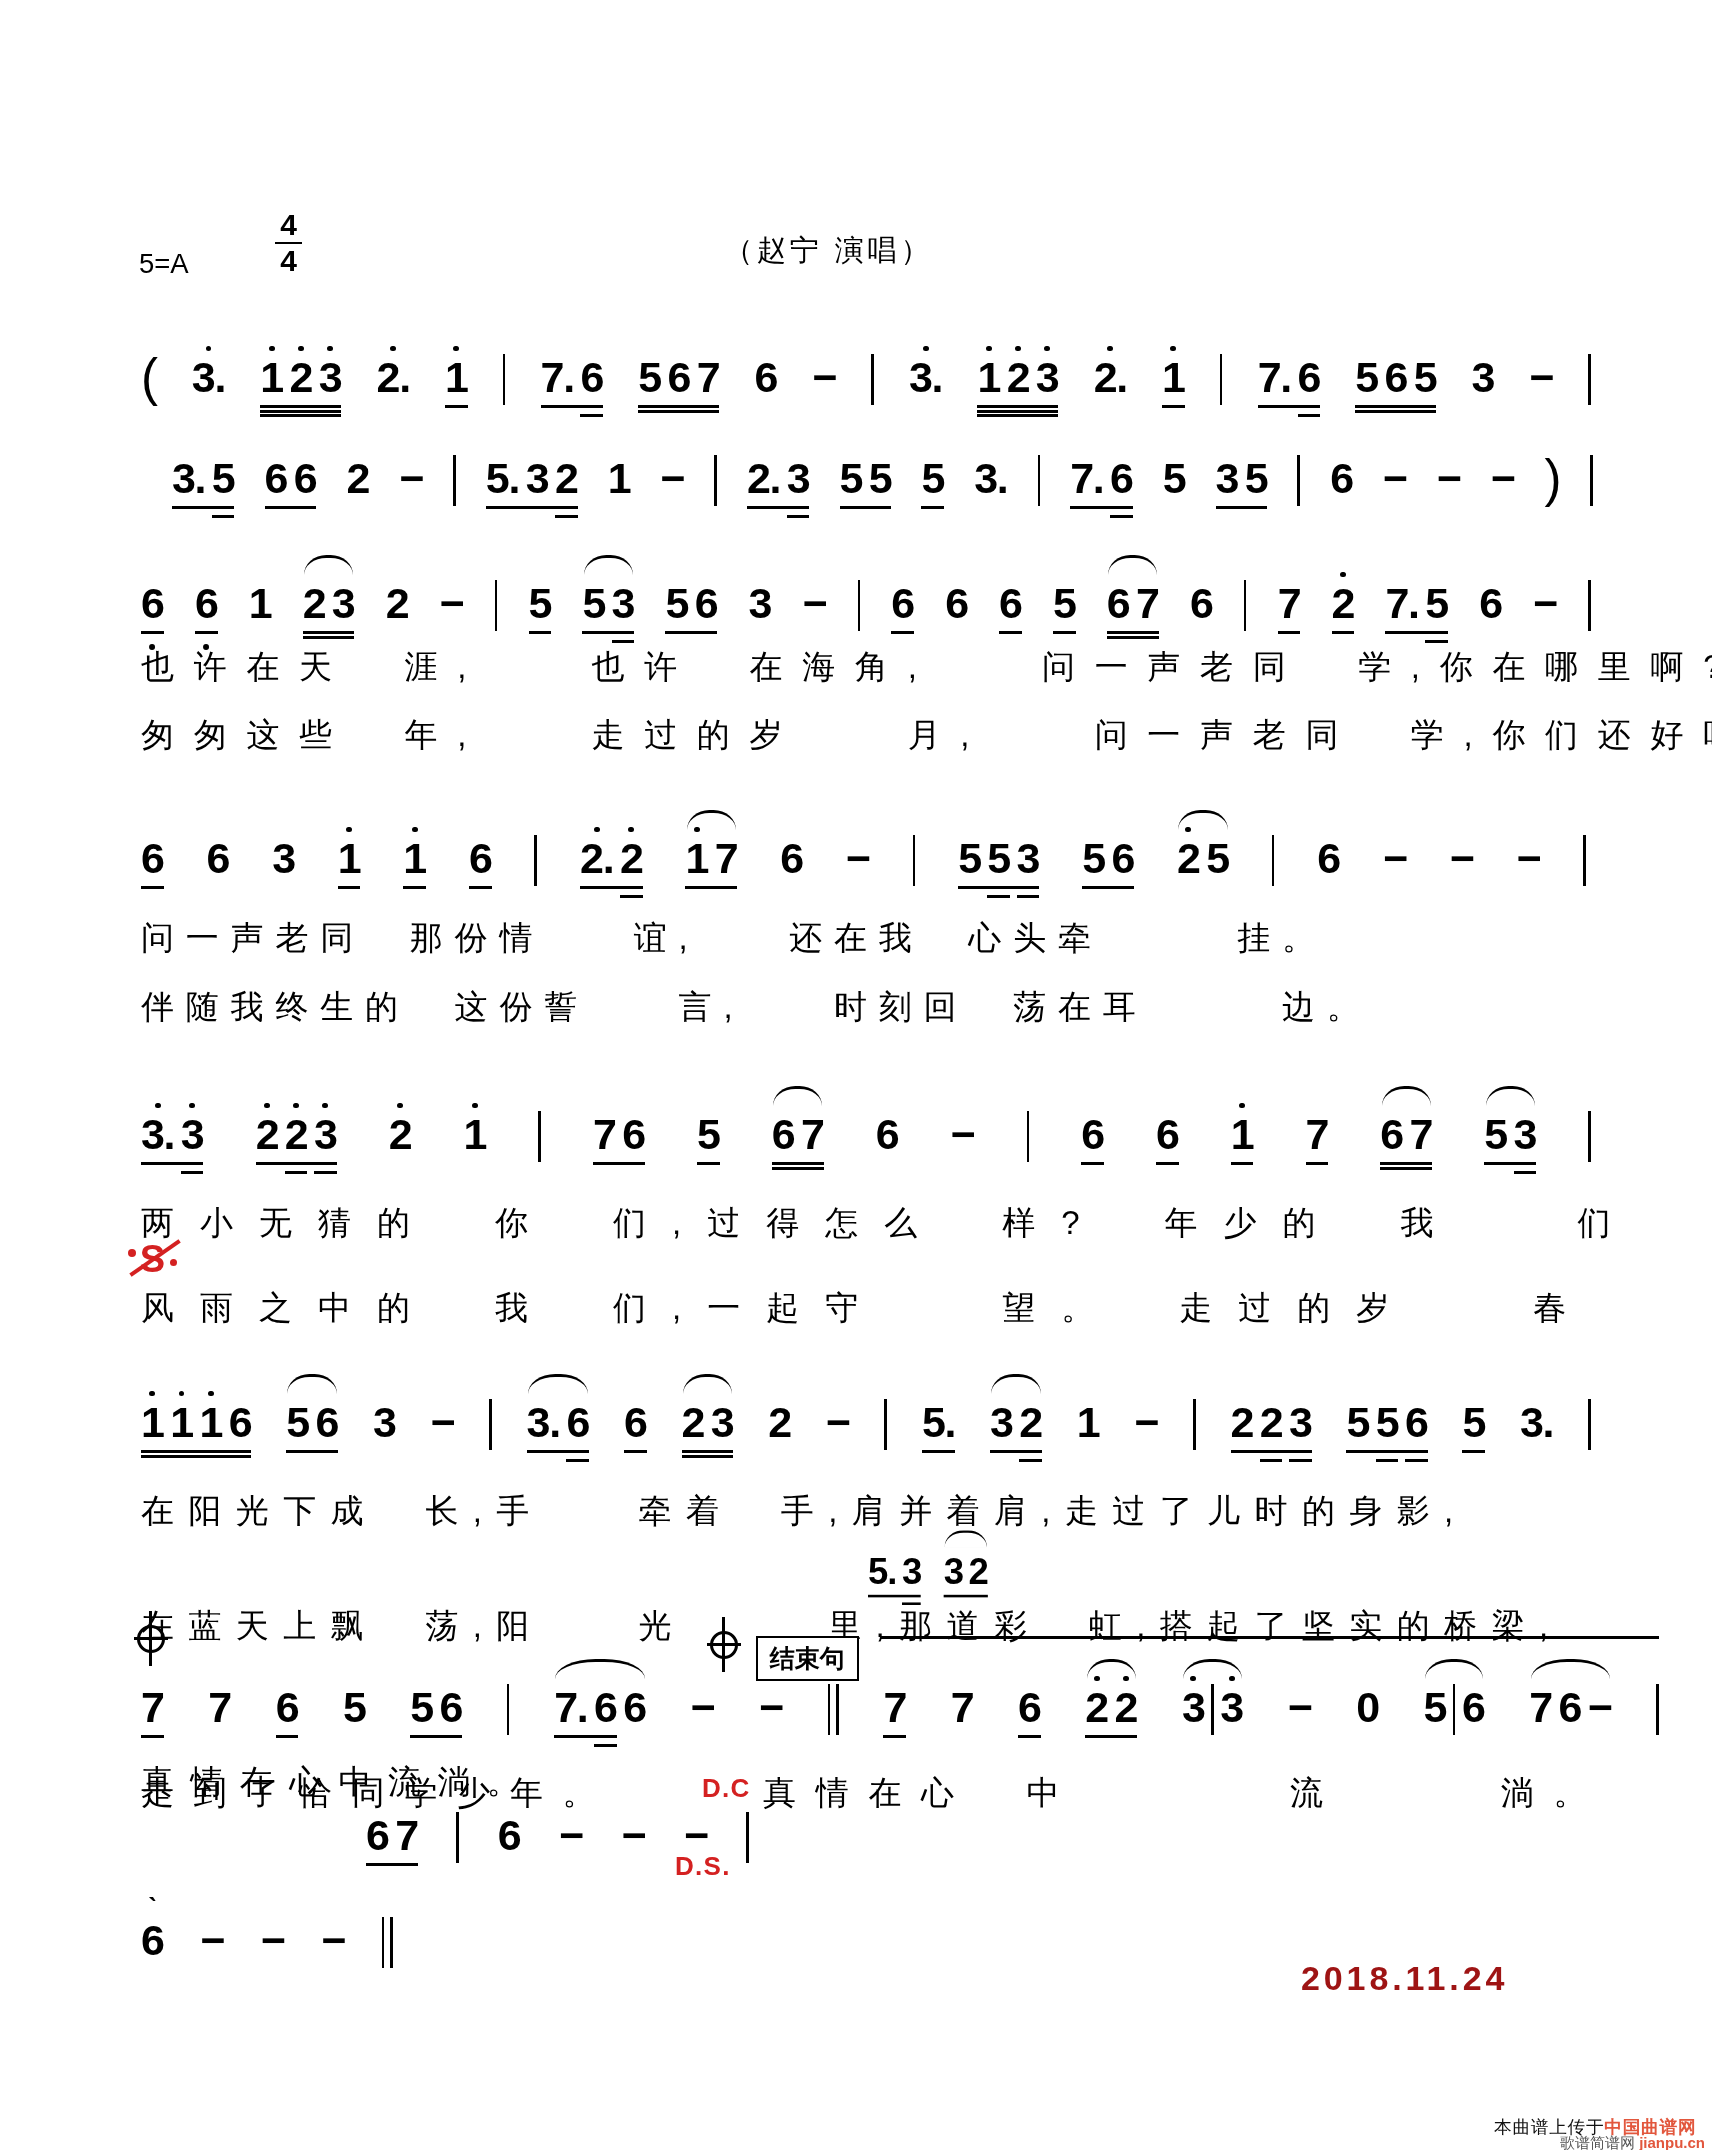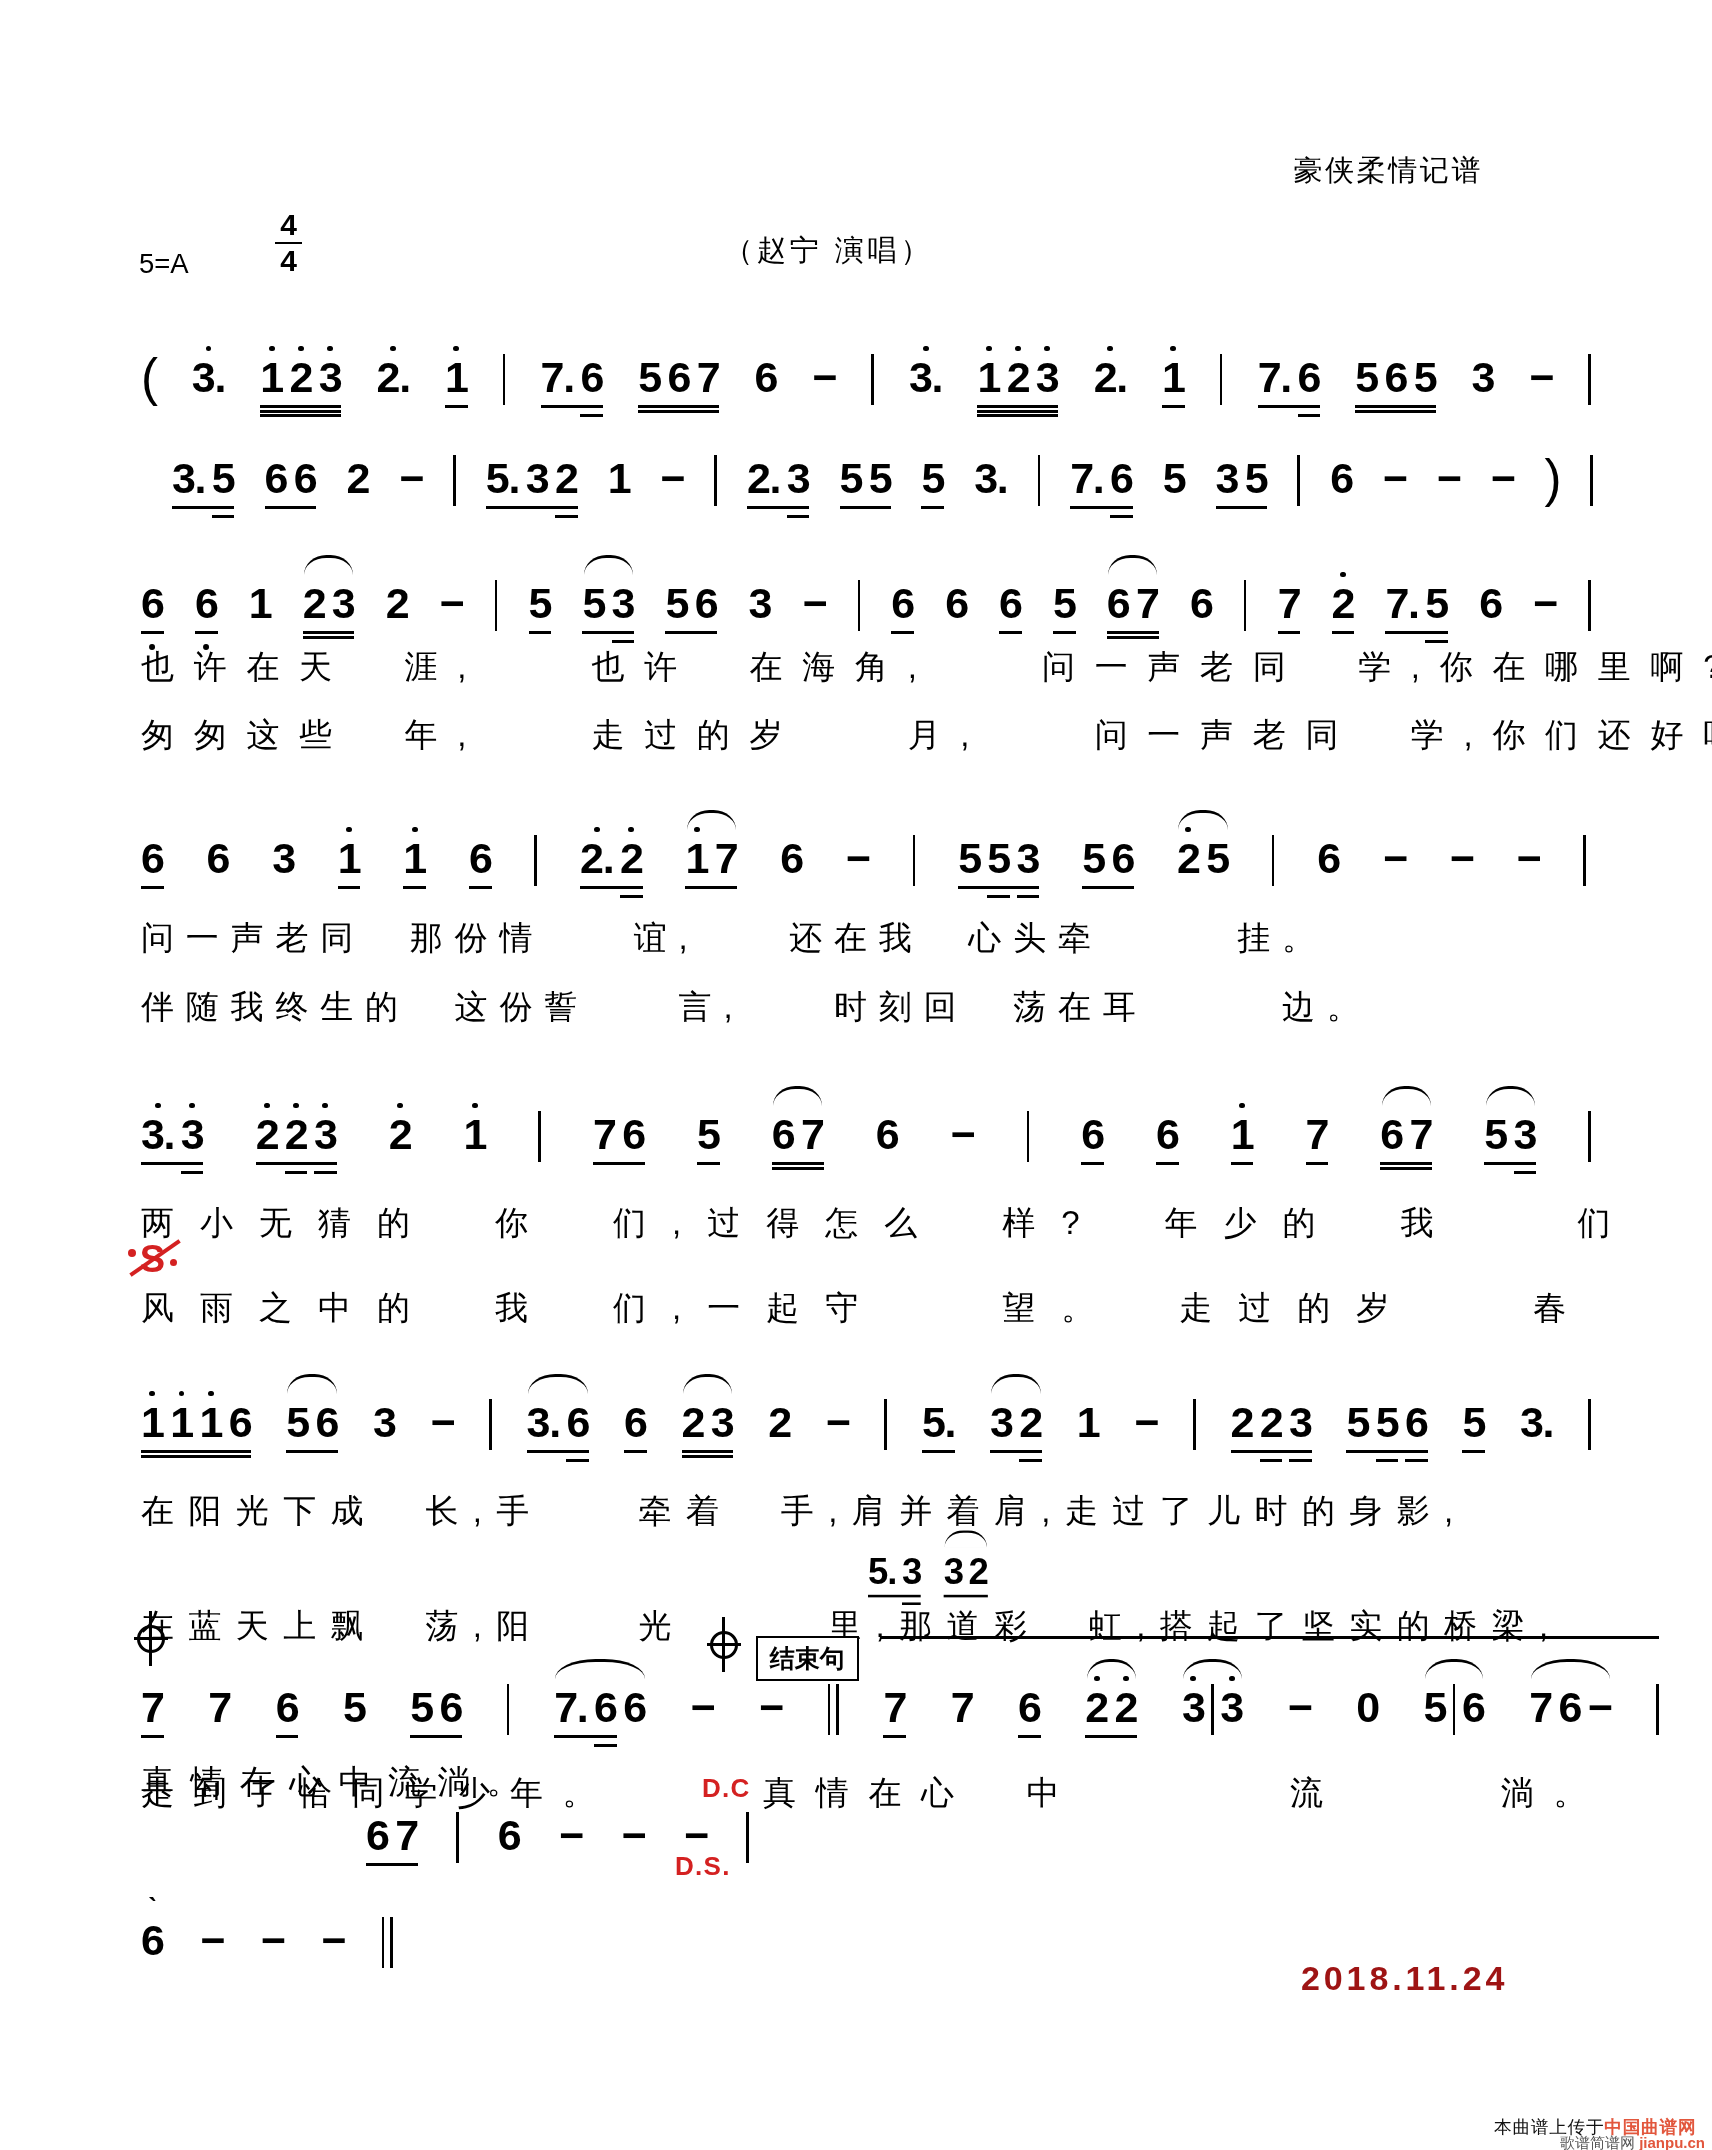--- a/index.html
+++ b/index.html
@@ -65,21 +65,20 @@
 
 <div id="page">
 
   <div class="abs keysig" style="left:139px;top:248px;">5=A</div>
   <div class="abs timesig" style="left:275px;top:208px;">
     <span class="tnum">4</span>
     <span class="tden">4</span>
   </div>
   <div class="abs subtitle" style="left:724px;top:231px;">（赵宁 演唱）</div>
   <div class="abs credits" style="left:1180px;top:145px;width:303px;">
-    <div>豪侠柔情记谱</div>
   </div>
 
   <div id="score">
       <div class="mline" style="top: 337px; left: 141px; width: 1450px;">
         <div class="tok paren">
           <div class="hi"></div>
           <div class="num">(</div>
           <div class="under"></div>
         </div>
         <div class="tok ">

